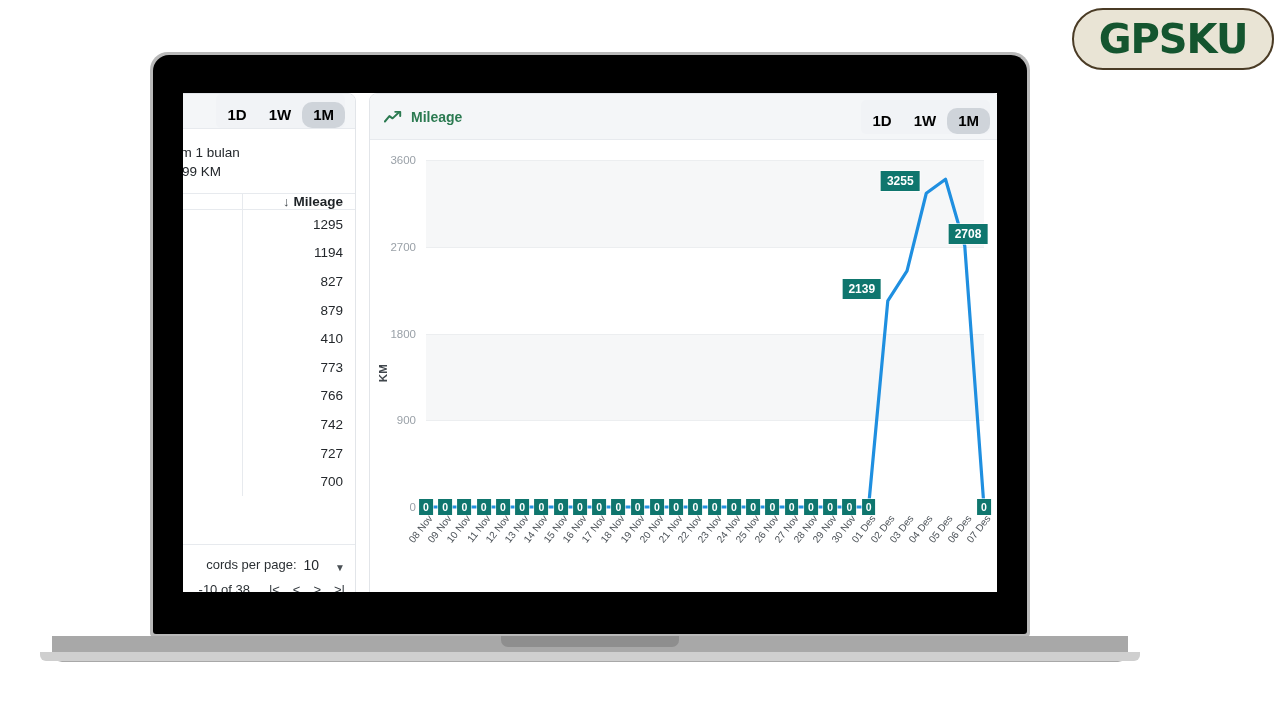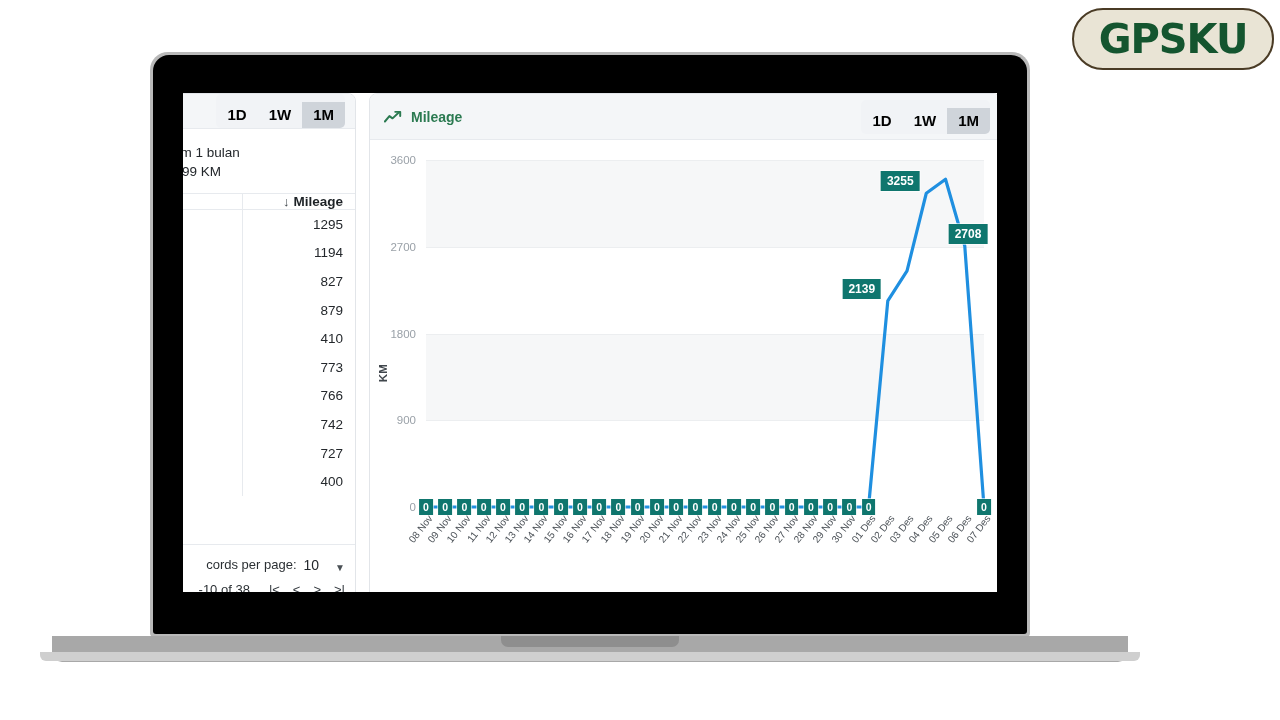--- a/index.html
+++ b/index.html
@@ -99,21 +99,21 @@
   .seg-btn {
     font-size: 15px; font-weight: 700;
     color: #000000;
     padding: 5px 11px;
     background: transparent;
     border: none; cursor: pointer;
     font-family: "Liberation Sans", sans-serif;
     line-height: 16px;
     margin-top: 8px;
   }
-  .seg-btn.active { background: #cfd4da; }
+  .seg-btn.active { background: #cfd4da; border-radius: 10px; }
 
   .lp-summary {
     padding: 14px 12px 12px 12px;
     font-size: 13.5px; color: #23272b;
     line-height: 19px;
     white-space: nowrap;
   }
   .lp-table-head {
     display: flex; align-items: center;
     border-top: 1px solid #e7eaee;
@@ -319,21 +319,21 @@
                 <div class="lp-row">
                   <div class="cell-name">DB)</div>
                   <div class="cell-val">742</div>
                 </div>
                 <div class="lp-row">
                   <div class="cell-name"></div>
                   <div class="cell-val">727</div>
                 </div>
                 <div class="lp-row">
                   <div class="cell-name">GDB)</div>
-                  <div class="cell-val">400</div>
+                  <div class="cell-val">700</div>
                 </div>
               </div>
 
             <div class="lp-footer">
               <div class="pg-row1">
                 <span>cords per page:</span>
                 <span class="pg-select">
                   <span>10</span>
                   <span class="caret">▼</span>
                 </span>

